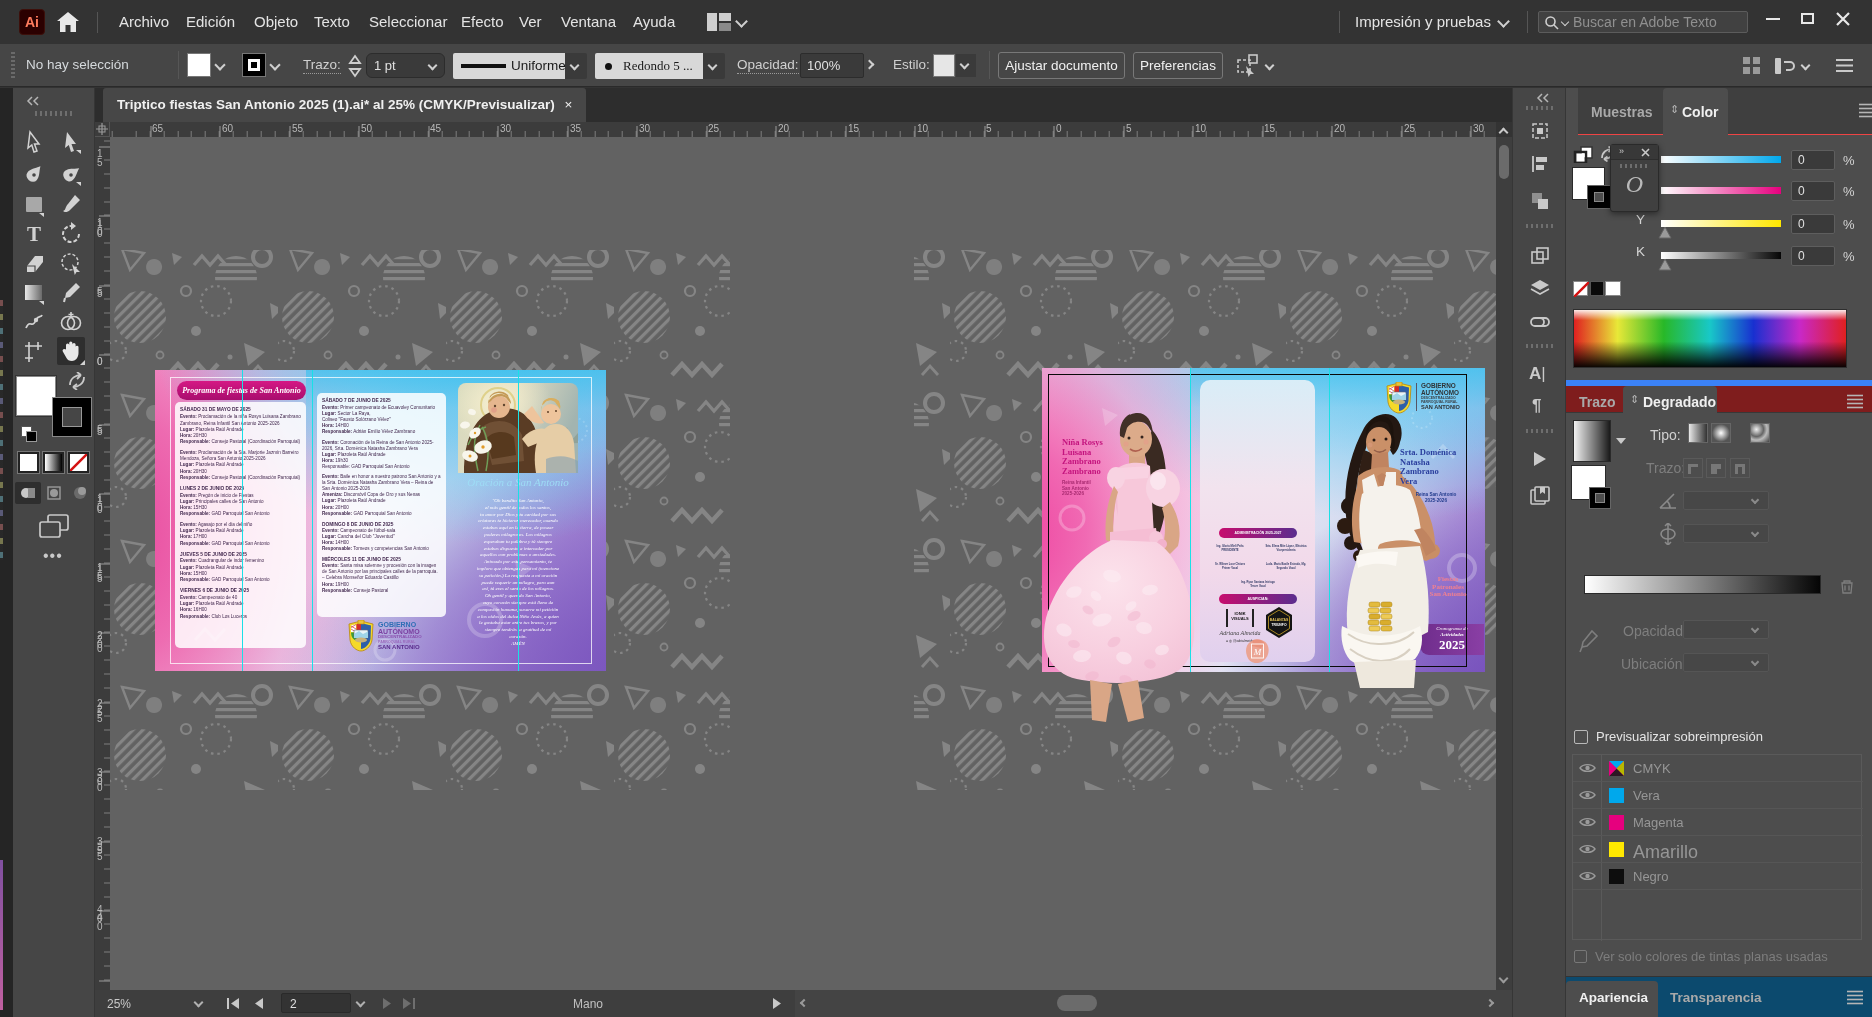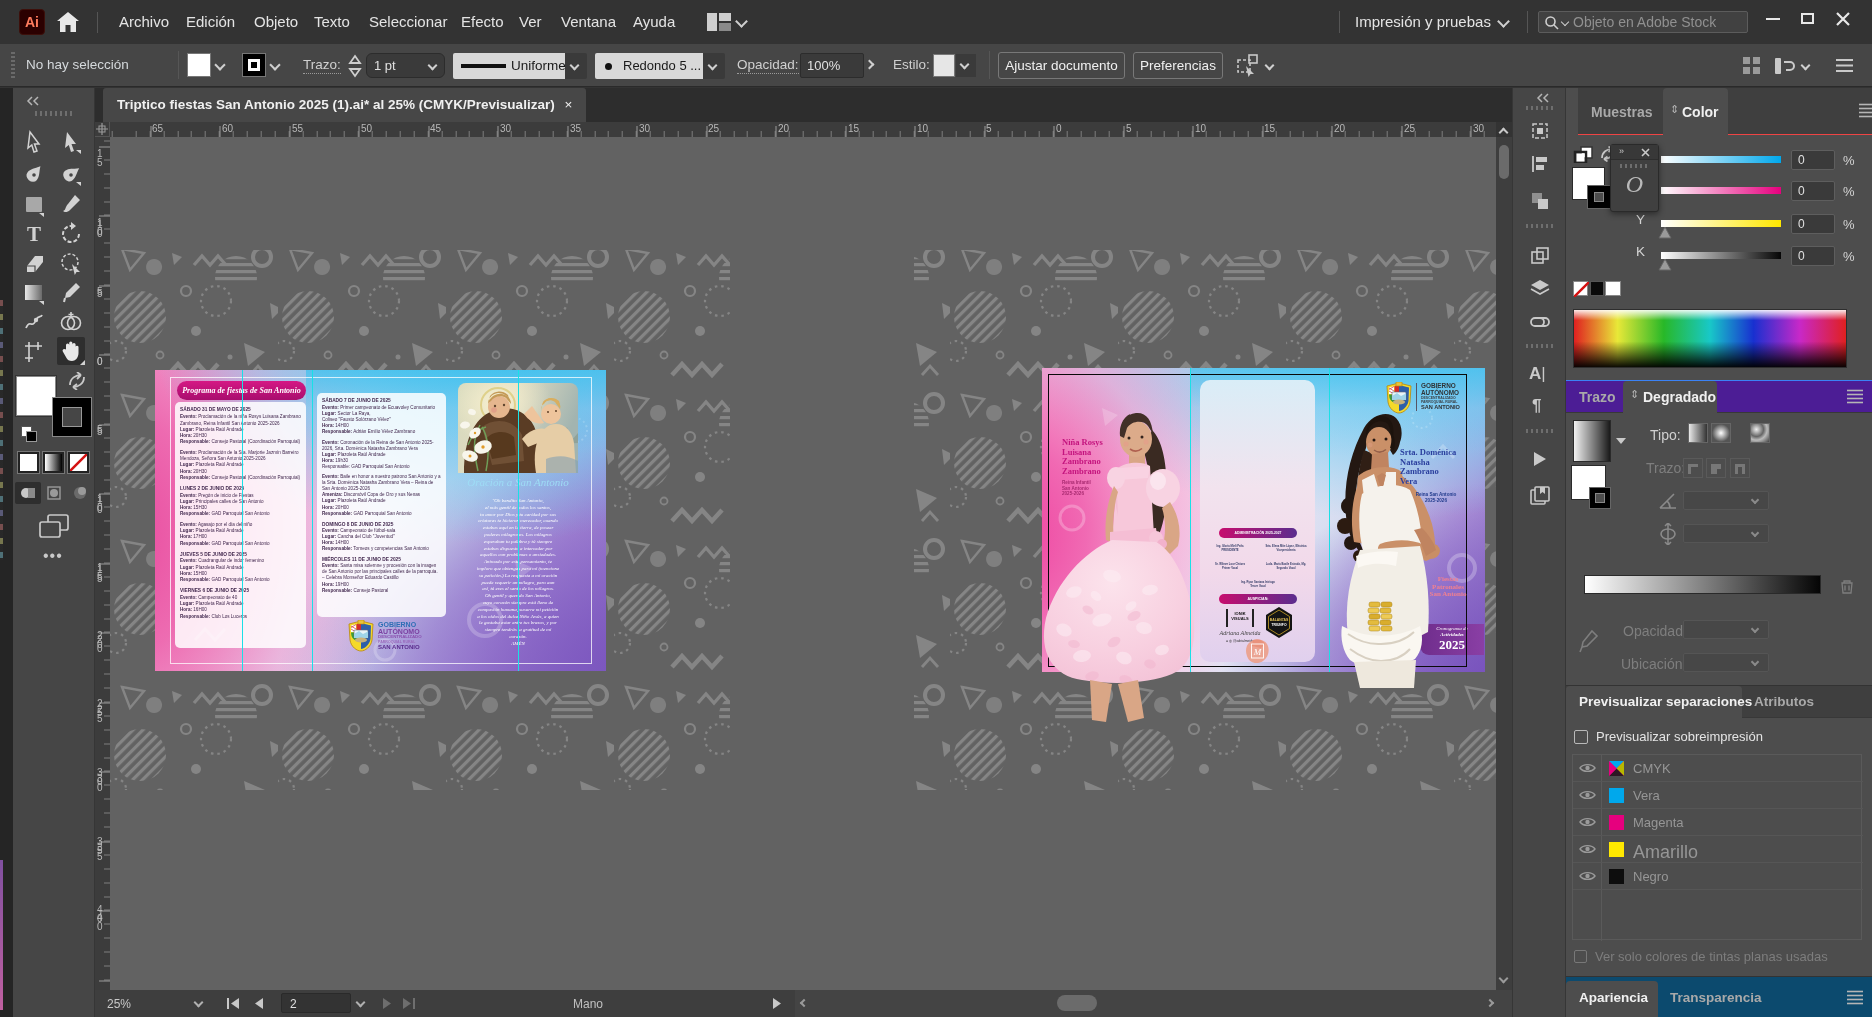--- a/index.html
+++ b/index.html
@@ -47,21 +47,21 @@
   <div class="abs" style="left:1339px;top:11px;width:1px;height:22px;background:#555;"></div>
   <span class="menuitem abs" style="left:1355px;">Impresión y pruebas</span>
   <span class="chev abs" style="left:1499px;top:17px;"></span>
   <div class="abs" style="left:1527px;top:11px;width:1px;height:22px;background:#555;"></div>
   <div class="abs" style="left:1538px;top:11px;width:210px;height:22px;background:#414141;border:1px solid #5c5c5c;border-radius:2px;">
      <svg class="abs" style="left:5px;top:3px;" width="16" height="16" viewBox="0 0 16 16">
         <circle cx="6.5" cy="6.5" r="4.5" fill="none" stroke="#cfcfcf" stroke-width="1.6"></circle>
         <line x1="10" y1="10" x2="14" y2="14" stroke="#cfcfcf" stroke-width="1.6"></line>
       </svg>
      <span class="chev abs" style="left:23px;top:7px;width:6px;height:6px;border-width:1.5px;"></span>
-     <span class="abs" style="left:34px;top:2px;font-size:14px;color:#909090;">Objeto en Adobe Stock</span>
+     <span class="abs" style="left:34px;top:2px;font-size:14px;color:#909090;">Buscar en Adobe Texto</span>
   </div>
   <div class="abs" style="left:1766px;top:18px;width:14px;height:2px;background:#e8e8e8;"></div>
   <div class="abs" style="left:1801px;top:13px;width:13px;height:11px;border:2px solid #e8e8e8;"></div>
   <svg class="abs" style="left:1836px;top:12px;" width="14" height="14" viewBox="0 0 14 14">
       <path d="M1 1 L13 13 M13 1 L1 13" stroke="#e8e8e8" stroke-width="2.2"></path>
     </svg>
 </div>
 <div id="controlbar">
   <div class="abs" style="left:11px;top:8px;width:4px;height:26px;background:repeating-linear-gradient(180deg,#6a6a6a 0 2px,transparent 2px 4px);"></div>
   <span class="abs" style="left:26px;top:13px;font-size:13.5px;color:#d5d9dc;">No hay selección</span>
@@ -83,21 +83,21 @@
     </div>
   <div class="abs" style="left:453px;top:9px;width:112px;height:26px;background:#d8d8d8;border-radius:2px 0 0 2px;">
       <div class="abs" style="left:8px;top:11px;width:45px;height:4px;background:#111;"></div>
       <span class="abs" style="left:58px;top:5px;font-size:13.5px;color:#1a1a1a;">Uniforme</span>
     </div>
   <div class="abs" style="left:565px;top:9px;width:22px;height:26px;background:#3a3a3a;border-radius:0 2px 2px 0;">
       <span class="chev abs" style="left:6px;top:9px;width:7px;height:7px;"></span>
     </div>
   <div class="abs" style="left:595px;top:9px;width:108px;height:26px;background:#d8d8d8;border-radius:2px 0 0 2px;">
       <div class="abs" style="left:10px;top:10px;width:7px;height:7px;background:#111;border-radius:50%;"></div>
-      <span class="abs" style="left:28px;top:5px;font-size:13px;color:#1a1a1a;">Redondo 5 ...</span>
+      <span class="abs" style="left:28px;top:5px;font-size:13px;color:#1a1a1a;font-family:Liberation Serif, serif;">Redondo 5 ...</span>
     </div>
   <div class="abs" style="left:703px;top:9px;width:22px;height:26px;background:#3a3a3a;border-radius:0 2px 2px 0;">
       <span class="chev abs" style="left:6px;top:9px;width:7px;height:7px;"></span>
     </div>
   <span class="abs" style="left:737px;top:13px;font-size:13.5px;color:#d0d0d0;border-bottom:1px dotted #9a9a9a;padding-bottom:1px;">Opacidad:</span>
   <div class="abs" style="left:800px;top:9px;width:64px;height:25px;background:#3a3a3a;border:1px solid #2c2c2c;border-radius:2px;">
       <span class="abs" style="left:6px;top:4px;font-size:13px;color:#e0e0e0;">100%</span>
     </div>
   <div class="abs" style="left:866px;top:13px;width:10px;height:16px;">
       <span class="chev abs" style="left:0;top:4px;width:7px;height:7px;transform:rotate(-45deg);"></span>
@@ -846,21 +846,21 @@
           <line x1="0" y1="15" x2="15" y2="0" stroke="#d41111" stroke-width="2.4"></line>
         </svg></div>
     <div class="abs" style="left:24px;top:146px;width:14px;height:15px;background:#0a0a0a;border:1px solid #555;"></div>
     <div class="abs" style="left:39px;top:146px;width:16px;height:15px;background:#fff;border:1px solid #888;"></div>
 
     <div class="abs" style="left:7px;top:174px;width:274px;height:59px;border:1px solid #2e2e2e;background:
       linear-gradient(180deg, rgba(255,255,255,0.9) 0%, rgba(255,255,255,0) 18%, rgba(0,0,0,0) 55%, rgba(0,0,0,0.95) 100%),
       linear-gradient(90deg,#e02020 0%,#e8e838 16%,#28b828 33%,#18c8c8 50%,#1830d0 66%,#c828c8 83%,#e02020 100%);"></div>
   </div>
 
-  <div class="abs" style="left:0;top:292px;width:307px;height:33px;background:#4c1d95;border-top:1px solid #3b82f6;border-bottom:1px solid #383838;">
+  <div class="abs" style="left:0;top:292px;width:307px;height:33px;background:#7f1d1d;border-top:6px solid #3b82f6;border-bottom:1px solid #383838;">
     <div class="abs" style="left:57px;top:0;width:94px;height:33px;background:#4d4d4d;border-radius:4px 4px 0 0;"></div>
     <span class="abs" style="left:13px;top:8px;font-size:14px;color:#a9a9a9;font-weight:bold;">Trazo</span>
     <span class="abs" style="left:64px;top:7px;font-size:11px;color:#b5b5b5;">⇕</span>
     <span class="abs" style="left:77px;top:8px;font-size:14px;color:#f0f0f0;font-weight:bold;">Degradado</span>
     <svg class="abs" style="left:281px;top:8px;" width="16" height="15" viewBox="0 0 16 15">
         <g stroke="#b5b5b5" stroke-width="1.6">
           <line x1="0" y1="1.5" x2="16" y2="1.5"></line>
           <line x1="0" y1="5.5" x2="16" y2="5.5"></line>
           <line x1="0" y1="9.5" x2="16" y2="9.5"></line>
           <line x1="0" y1="13.5" x2="16" y2="13.5"></line>
@@ -912,25 +912,20 @@
     <span class="abs" style="left:57px;top:210px;font-size:14px;color:#7e7e7e;">Opacidad:</span>
     <div class="abs" style="left:117px;top:207px;width:86px;height:19px;background:#474747;border:1px solid #555;border-radius:2px;">
         <span class="chev abs" style="left:68px;top:5px;width:6px;height:6px;border-color:#8a8a8a;"></span>
       </div>
     <span class="abs" style="left:55px;top:243px;font-size:14px;color:#7e7e7e;">Ubicación:</span>
     <div class="abs" style="left:117px;top:240px;width:86px;height:19px;background:#474747;border:1px solid #555;border-radius:2px;">
         <span class="chev abs" style="left:68px;top:5px;width:6px;height:6px;border-color:#8a8a8a;"></span>
       </div>
   </div>
 
-  <div class="abs" style="left:0;top:597px;width:307px;height:33px;background:#3f3f3f;border-top:1px solid #333;border-bottom:1px solid #383838;">
-    <div class="abs" style="left:0;top:0;width:176px;height:33px;background:#4d4d4d;border-radius:4px 4px 0 0;"></div>
-    <span class="abs" style="left:13px;top:8px;font-size:13.5px;color:#f0f0f0;font-weight:bold;">Previsualizar separaciones</span>
-    <span class="abs" style="left:188px;top:8px;font-size:13.5px;color:#a9a9a9;font-weight:bold;">Atributos</span>
-  </div>
   <div class="abs" style="left:0;top:630px;width:307px;height:258px;">
     <div class="abs" style="left:8px;top:12px;width:14px;height:14px;border:1.5px solid #b9b9b9;border-radius:2px;"></div>
     <span class="abs" style="left:30px;top:11px;font-size:13px;color:#e4e4e4;">Previsualizar sobreimpresión</span>
     <div class="abs" style="left:6px;top:36px;width:290px;height:186px;border:1px solid #5a5a5a;">
       <div class="abs" style="left:28px;top:0;width:1px;height:186px;background:#5a5a5a;"></div>
       <div id="seprows">
           <div class="abs" style="left:0;top:0px;width:290px;height:27px;border-bottom:1px solid #565656;">
             <svg class="abs" style="left:6px;top:7px;" width="17" height="12" viewBox="0 0 17 12">
               <path d="M1 6 C4 1.5 13 1.5 16 6 C13 10.5 4 10.5 1 6 Z" fill="none" stroke="#9a9a9a" stroke-width="1.4"></path>
               <circle cx="8.5" cy="6" r="2.2" fill="#9a9a9a"></circle>

